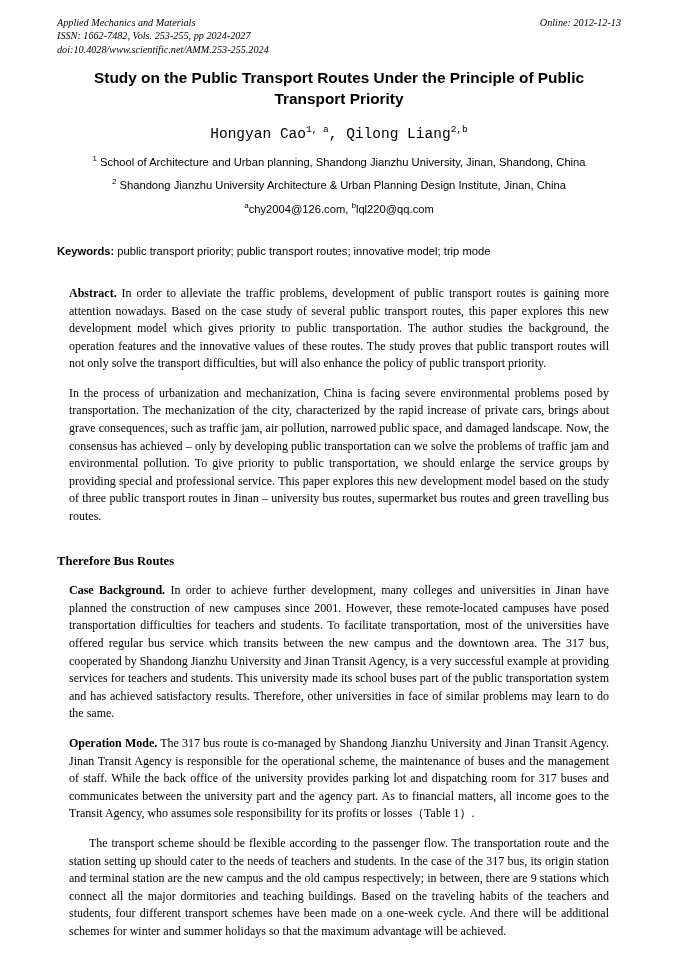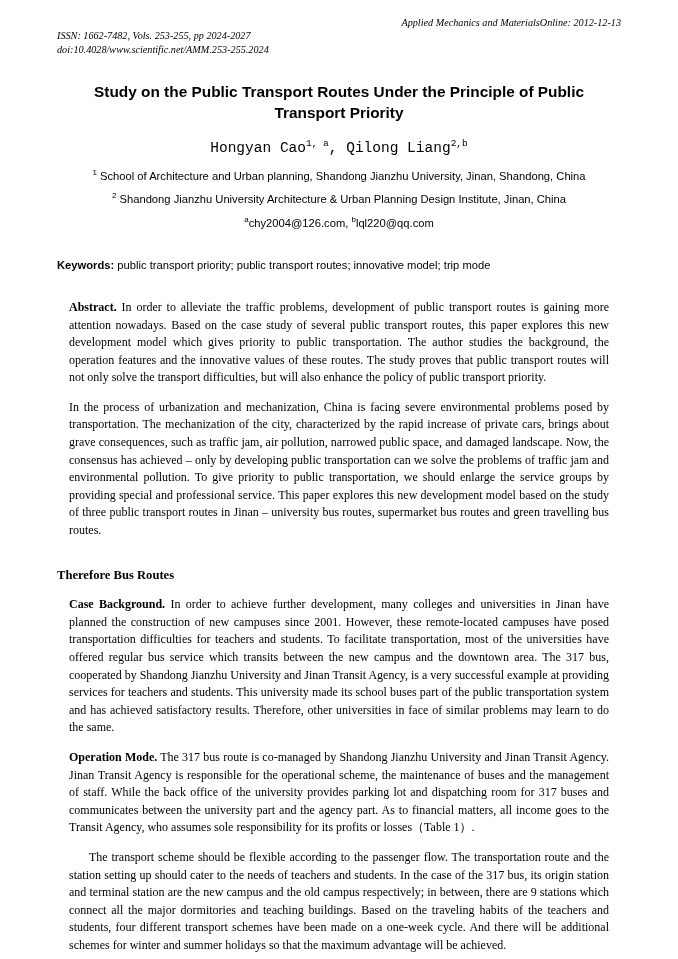--- a/index.html
+++ b/index.html
@@ -28,37 +28,37 @@
   .jhead {
     font-family: "Liberation Serif", "DejaVu Serif", serif;
     font-style: italic;
     font-size: 10.2px;
     line-height: 13.3px;
     position: relative;
     margin-bottom: 0;
   }
   .jhead-row1 {
     display: flex;
-    justify-content: flex-end;
+    justify-content: space-between;
     align-items: baseline;
   }
   .jhead-line { white-space: nowrap; }
   .jhead-online { font-style: italic; }
 
   
   .title {
     font-family: "Liberation Sans", "DejaVu Sans", sans-serif;
     font-weight: bold;
     font-size: 15.4px;
     line-height: 21px;
     text-align: center;
     margin: 0;
     padding: 0 8px;
   }
-  .title-wrap { margin-top: 25px; }
+  .title-wrap { margin-top: 11px; }
 
   
   .authors {
     font-family: Liberation Mono, monospace;
     font-size: 14.5px;
     line-height: 19px;
     text-align: center;
     margin-top: 11px;
   }
   .authors sup { font-size: 9.5px; }

